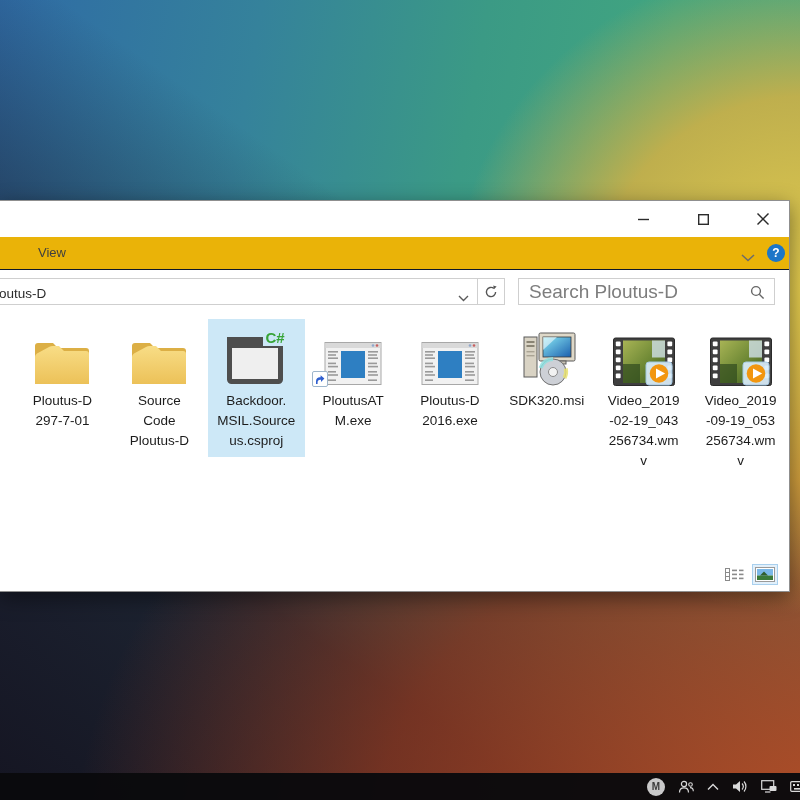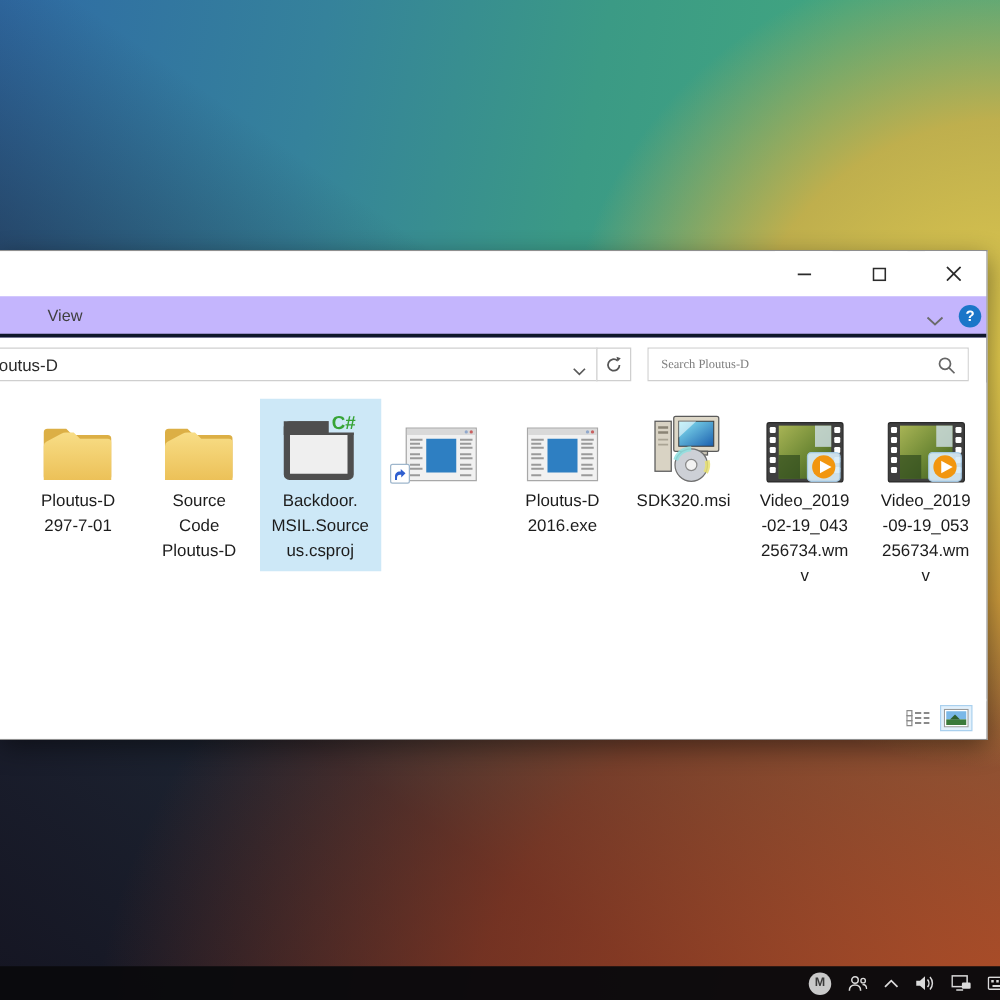--- a/index.html
+++ b/index.html
@@ -19,37 +19,37 @@
   .window { position:absolute; left:0; top:200px; width:790px; height:392px;
     background:#fff; border:1px solid #8f8f8f; border-left:none;
     box-shadow:0 6px 20px rgba(0,0,0,.45); }
 
   .titlebar { position:absolute; left:0; top:0; width:100%; height:36px; background:#fff; }
   .title-clip { position:absolute; left:0; top:10px; width:8px; height:18px; overflow:hidden; }
   .cap-btn { position:absolute; top:0; width:46px; height:36px; display:flex; align-items:center; justify-content:center; background:#fff; }
   .cap-btn svg { display:block; }
   .btn-min { left:620px; } .btn-max { left:680px; } .btn-close { left:740px; }
 
-  .ribbon-row { position:absolute; left:0; top:36px; width:100%; height:33px; background:#c4b5fd; border-bottom:3px solid #0f172a; }
+  .ribbon-row { position:absolute; left:0; top:36px; width:100%; height:33px; background:#eab308; border-bottom:1px solid #0f172a; }
   .view-tab { position:absolute; left:38px; top:8px; font-size:13px; color:#3f3f3f; }
   .ribbon-collapse { position:absolute; left:741px; top:11px; }
   .help-btn { position:absolute; left:767px; top:7px; width:18px; height:18px; border-radius:50%;
     background:#1b76c8; color:#fff; font-size:12px; font-weight:bold; text-align:center; line-height:18px; }
 
   .address-row { position:absolute; left:0; top:77px; width:100%; height:27px; }
   .address-box { position:absolute; left:0; top:0; width:478px; height:27px; background:#fff;
     border:1px solid #cfcfcf; border-left:none; overflow:hidden; }
   .address-text { position:absolute; left:0; top:5px; overflow:hidden; width:440px; }
   .address-text span { display:inline-block; margin-left:-13px; white-space:nowrap; font-size:13.5px; color:#2b2b2b; }
   .address-chevron { position:absolute; right:8px; top:9px; }
   .refresh-btn { position:absolute; left:477px; top:0; width:28px; height:27px; background:#fff;
     border:1px solid #cfcfcf; display:flex; align-items:center; justify-content:center; }
   .search-box { position:absolute; left:518px; top:0; width:257px; height:27px; background:#fff; border:1px solid #cfcfcf; }
   .search-box input { position:absolute; left:0; top:0; width:100%; height:100%; border:none; outline:none;
-    padding:0 30px 0 10px; font-family:Liberation Serif, serif; font-size:10px; color:#a21caf; }
+    padding:0 30px 0 10px; font-family:Liberation Sans, sans-serif; font-size:19px; color:#a21caf; }
   .search-box input::placeholder { color:#7d7d7d; opacity:1; }
   .search-glyph { position:absolute; right:9px; top:6px; }
 
   .content { position:absolute; left:0; top:105px; width:100%; height:255px; background:#fff;
     display:flex; align-items:flex-start; padding:13px 0 0 14px; }
   .tile { width:97px; padding:4px 1px 6px; }
   .tile.selected { background:#cde8f7; }
   .icon-box { height:64px; display:flex; align-items:flex-end; justify-content:center; position:relative; }
   .label { margin-top:4px; font-size:13.5px; line-height:20px; text-align:center; color:#1c1c1c; }
   .label span { display:block; }
@@ -225,20 +225,24 @@
               <rect x="44" y="40.4" width="9" height="1.6"></rect>
           </g>
           <rect x="17" y="12" width="24" height="27" fill="#2e7fc2"></rect>
         </svg>
         <div class="shortcut-badge">
           <svg width="11" height="11" viewBox="0 0 11 11">
             <path d="M2 10 V7.2 c0-2.4 1.6-4 4-4 h0.6 V1.2 L10.4 4.6 7 8 V5.8 H6.2 c-1.7 0-2.6 0.9-2.6 2.6 V10 z" fill="#2f5fd0"></path>
           </svg>
         </div>
       </div>
+      <div class="label">
+        <span>PloutusAT</span>
+          <span>M.exe</span>
+      </div>
     </div>
 
     <div class="tile">
       <div class="icon-box">
         <svg width="58" height="48" viewBox="0 0 58 48">
           <rect x="1" y="3.5" width="56" height="42" fill="#f1f1f1" stroke="#a8a8a8"></rect>
           <rect x="1.5" y="4" width="55" height="5" fill="#d9d9d9"></rect>
           <circle cx="53" cy="6.5" r="1.3" fill="#c96060"></circle>
             <circle cx="49" cy="6.5" r="1.3" fill="#90a8cc"></circle>
           <g fill="#9a9a9a">

